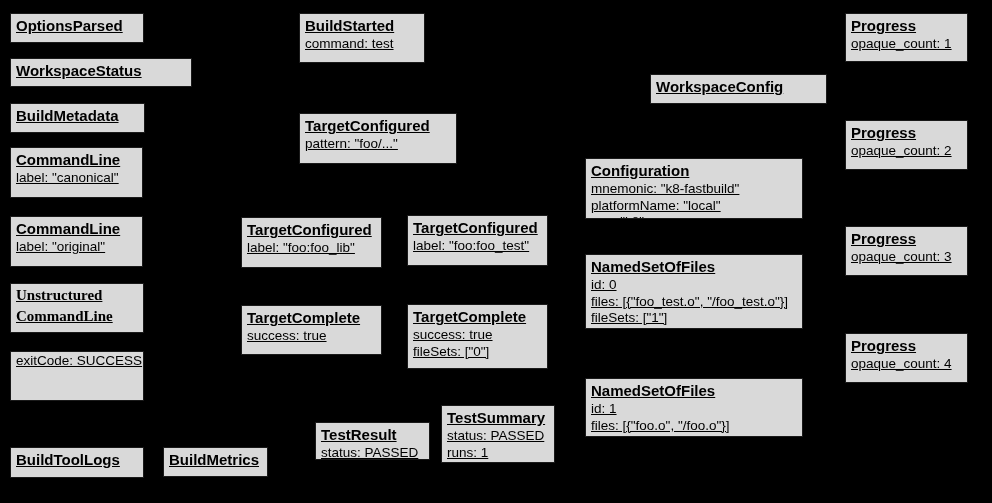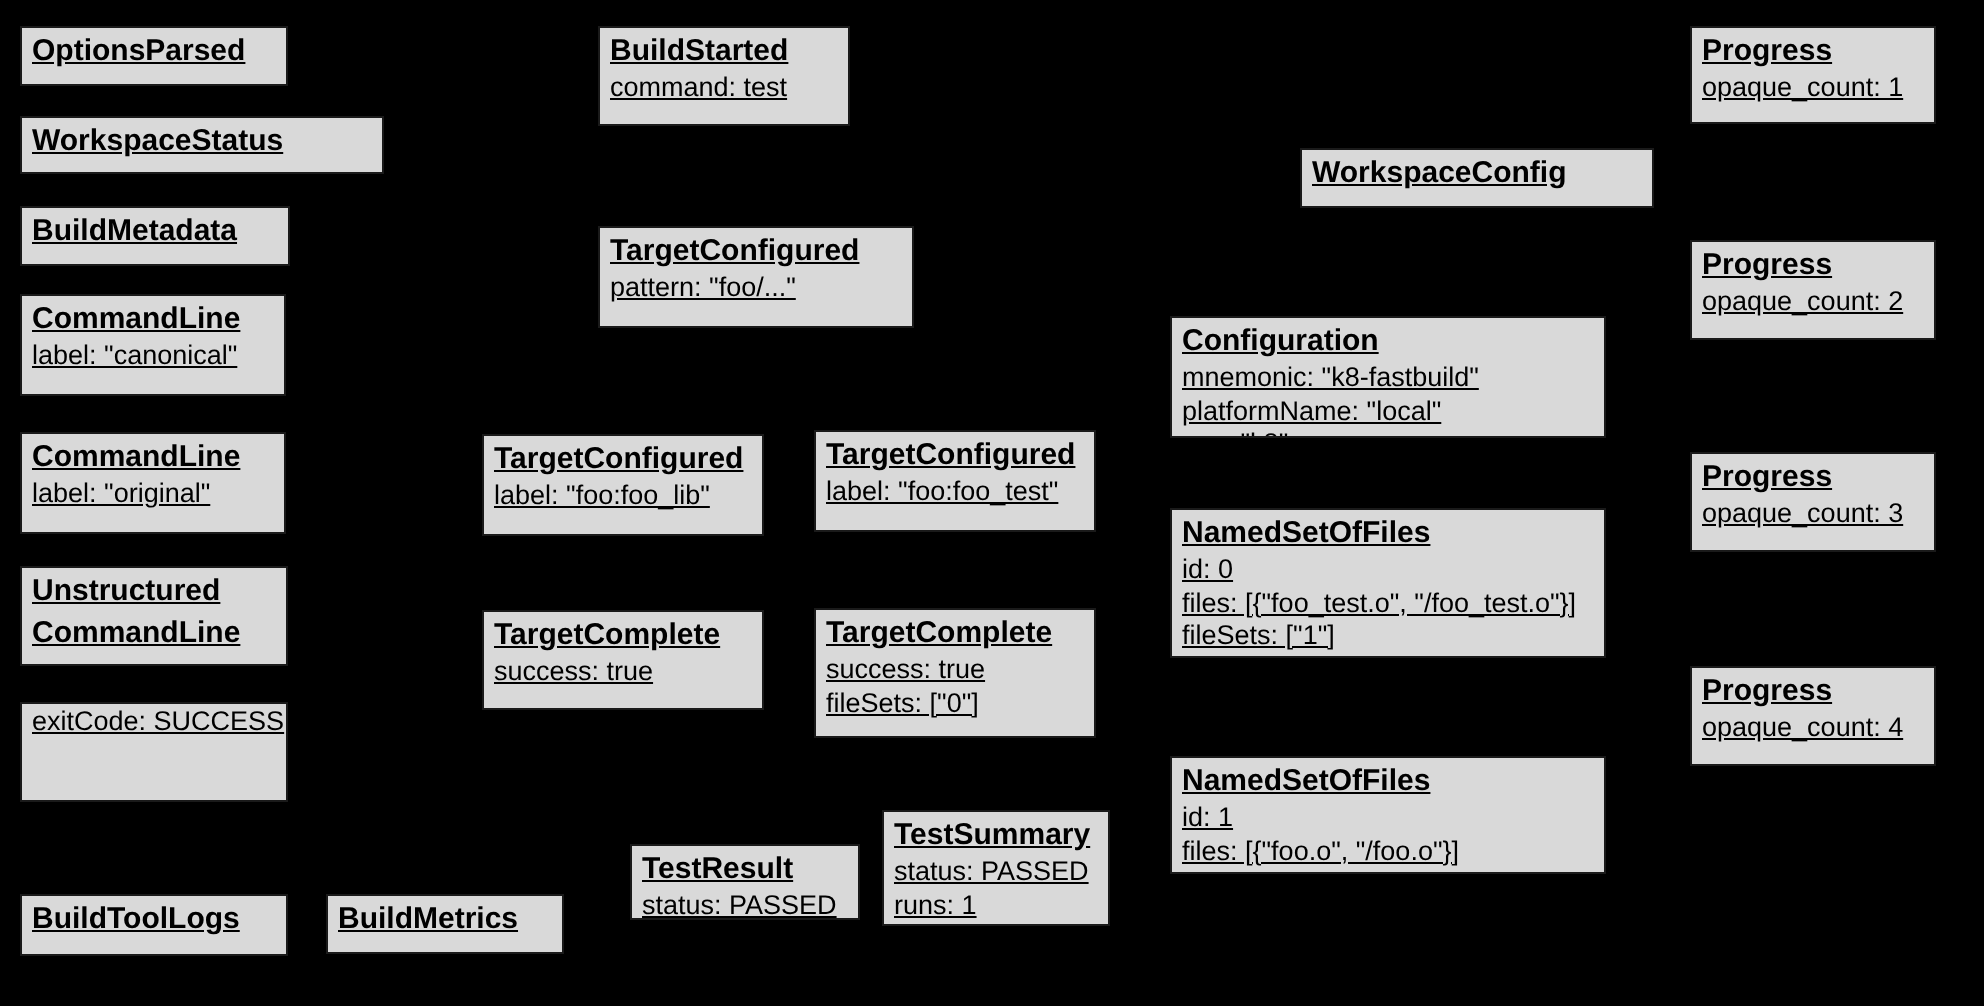--- a/index.html
+++ b/index.html
@@ -26,20 +26,21 @@
   }
   .t {
     font-size: 15px;
     font-weight: bold;
     text-decoration: underline;
     line-height: 21px;
     white-space: nowrap;
   }
   .t.wrap {
     white-space: normal;
+    font-family: Liberation Serif, serif;
   }
   .l {
     font-size: 13.5px;
     line-height: 16.5px;
     white-space: nowrap;
     text-decoration: underline;
   }
 </style>
 </head>
 <body>
@@ -73,21 +74,21 @@
   </div>
 
   <div class="box" style="left:10px;top:351px;width:134px;height:50px">
     <div class="l">exitCode: SUCCESS</div>
   </div>
 
   <div class="box" style="left:10px;top:447px;width:134px;height:31px">
     <div class="t">BuildToolLogs</div>
   </div>
 
-  <div class="box" style="left:163px;top:447px;width:119px;height:30px">
+  <div class="box" style="left:163px;top:447px;width:105px;height:30px">
     <div class="t">BuildMetrics</div>
   </div>
 
   <div class="box" style="left:299px;top:13px;width:126px;height:50px">
     <div class="t">BuildStarted</div>
     <div class="l">command: test</div>
   </div>
 
   <div class="box" style="left:299px;top:113px;width:158px;height:51px">
     <div class="t">TargetConfigured</div>

